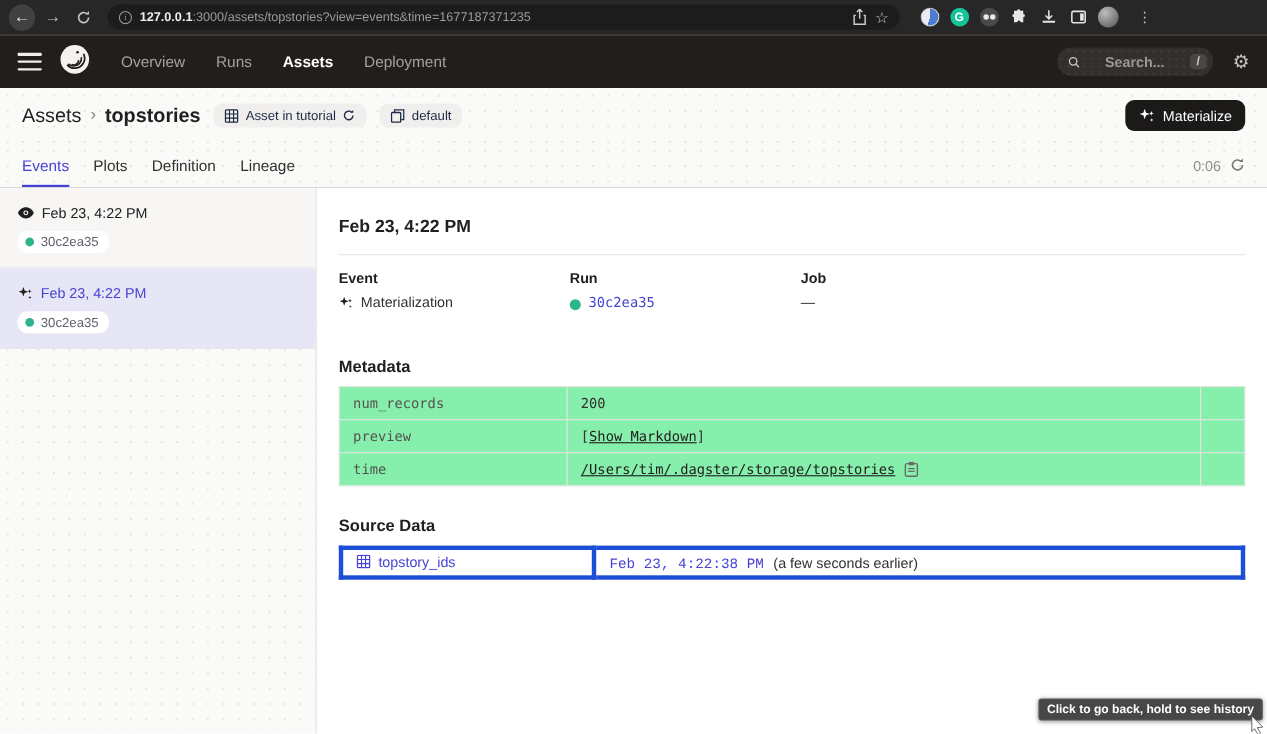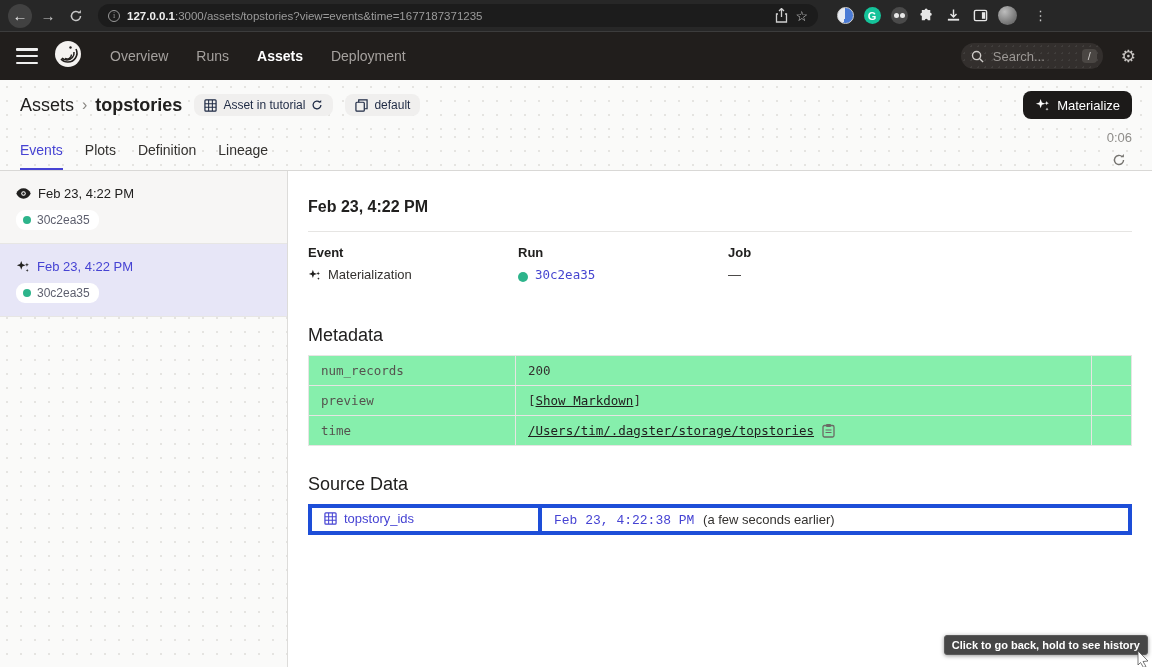--- a/index.html
+++ b/index.html
@@ -27,40 +27,40 @@
 
   
   .dg-nav { height:48px; background:#211e1c; display:flex; align-items:center; padding:0 16px; }
   .burger { width:22px; height:16px; display:flex; flex-direction:column; justify-content:space-between; cursor:pointer; }
   .burger i { height:2.5px; background:#efefef; border-radius:1px; }
   .dg-logo { margin-left:16px; flex:0 0 auto; }
   .dg-links { display:flex; gap:28px; margin-left:28px; }
   .dg-link { font-size:14px; color:#a5a19e; cursor:pointer; }
   .dg-link.active { color:#ffffff; font-weight:bold; }
   .dg-right { margin-left:auto; display:flex; align-items:center; gap:18px; }
-  .search-pill { width:142px; height:26px; border-radius:13px; background:#332f2d; background-image:radial-gradient(rgba(255,255,255,0.07) 1px, transparent 1px); background-size:7px 7px; display:flex; align-items:center; padding:0 6px 0 10px; gap:9px; }
+  .search-pill { width:142px; height:26px; border-radius:13px; background:#332f2d; background-image:radial-gradient(rgba(255,255,255,0.07) 1px, transparent 1px); background-size:7px 7px; display:flex; align-items:center; padding:0 6px 0 10px; gap:23px;font-weight:bold; }
   .search-pill .ph { font-size:13px; color:#9b9794; flex:1; }
   .kbd { background:#4a4643; color:#cfccc9; font-size:11px; border-radius:4px; padding:1px 6px; }
   .gear { color:#c9c6c3; font-size:17px; line-height:1; cursor:pointer; }
 
   
   .dotted { background-color:#fafaf9; background-image:radial-gradient(#e5e4e1 1px, transparent 1.2px); background-size:14px 14px; }
   .page-head { height:50px; display:flex; align-items:center; padding:0 20px; }
   .crumb-root { font-size:18px; color:#21201f; cursor:pointer; }
   .crumb-sep { font-size:16px; color:#8a8884; margin:0 8px; }
   .crumb-cur { font-size:18px; font-weight:bold; color:#21201f; }
   .badge { display:flex; align-items:center; gap:6px; background:#f0efee; border-radius:8px; padding:4px 10px; font-size:12px; color:#1e2a44; margin-left:12px; cursor:pointer; }
   .badge svg { flex:0 0 auto; }
   .btn-materialize { margin-left:auto; background:#1c1a19; color:#fff; border:none; border-radius:8px; height:28px; padding:0 12px; font-size:13px; font-family:"Liberation Sans",sans-serif; display:flex; align-items:center; gap:7px; cursor:pointer; }
 
   
   .tabs { height:41px; display:flex; align-items:stretch; padding:0 20px; border-bottom:1px solid #d9d8d6; }
   .tab { font-size:14px; color:#33312f; display:flex; align-items:center; margin-right:22px; border-bottom:2px solid transparent; cursor:pointer; padding-top:2px; }
   .tab.active { color:#4643d3; border-bottom-color:#4643d3;text-align:right; }
-  .tabs-right { margin-left:auto; display:flex; align-items:center; gap:8px;flex-direction:column; }
+  .tabs-right { margin-left:auto; display:flex; align-items:center; gap:8px; }
   .timer { font-size:13px; color:#8f8d8a; }
   .refresh { color:#75736f; display:flex; align-items:center; cursor:pointer; }
 
   
   .content { display:flex; height:496px; }
   .sidebar { width:288px; border-right:1px solid #dddcda; overflow:hidden; }
   .ev-row { padding:15px 16px 13px; border-bottom:1px solid #e7e6e4; cursor:pointer; }
   .ev-row.selected { background:#e7e6f7; }
   .ev-line { display:flex; align-items:center; gap:7px; font-size:13px; color:#21201f; }
   .ev-row.selected .ev-line { color:#4643d3; }
@@ -69,21 +69,21 @@
 
   .main { flex:1; background:#fff; padding:14px 20px 0; position:relative; }
   .detail-title { font-size:16px; font-weight:bold; color:#21201f; margin-top:13px; }
   .divider { border-top:1px solid #e6e5e3; margin-top:15px; }
   .cols { display:grid; grid-template-columns:210px 210px 1fr; margin-top:13px; }
   .col-label { font-size:13px; font-weight:bold; color:#21201f; }
   .col-value { margin-top:7px; font-size:13px; color:#33312f; display:flex; align-items:flex-end; gap:7px; }
   .mono { font-family:"DejaVu Sans Mono", monospace; }
   .run-link { font-size:12.5px; color:#4645d0; cursor:pointer; }
 
-  .sec-label { font-size:18px; font-weight:normal; color:#21201f; }
+  .sec-label { font-size:15px; font-weight:bold; color:#21201f; }
   .meta-sec { margin-top:43px; }
   .meta-table { width:100%; border:1px solid #d8d7d5; border-collapse:collapse; margin-top:9px; background:#86efac; }
   .meta-table td { border:1px solid #e6e5e3; height:30px; padding:0 12px; font-family:"DejaVu Sans Mono", monospace; font-size:12.5px; color:#33312f; }
   td.k { width:207px; color:#55534f; }
   td.end { width:40px; }
   .md-link { text-decoration:underline; color:#21201f; cursor:pointer; }
   .path-cell { display:flex; align-items:center; gap:8px; }
   .src-sec { margin-top:28px; }
   .src-table { width:100%; border:1px solid #d8d7d5; border-collapse:collapse; margin-top:9px; background:#fff; }
   .src-table td { border:4px solid #1d4ed8; height:27px; padding:0 12px; font-size:13px; color:#33312f; }

